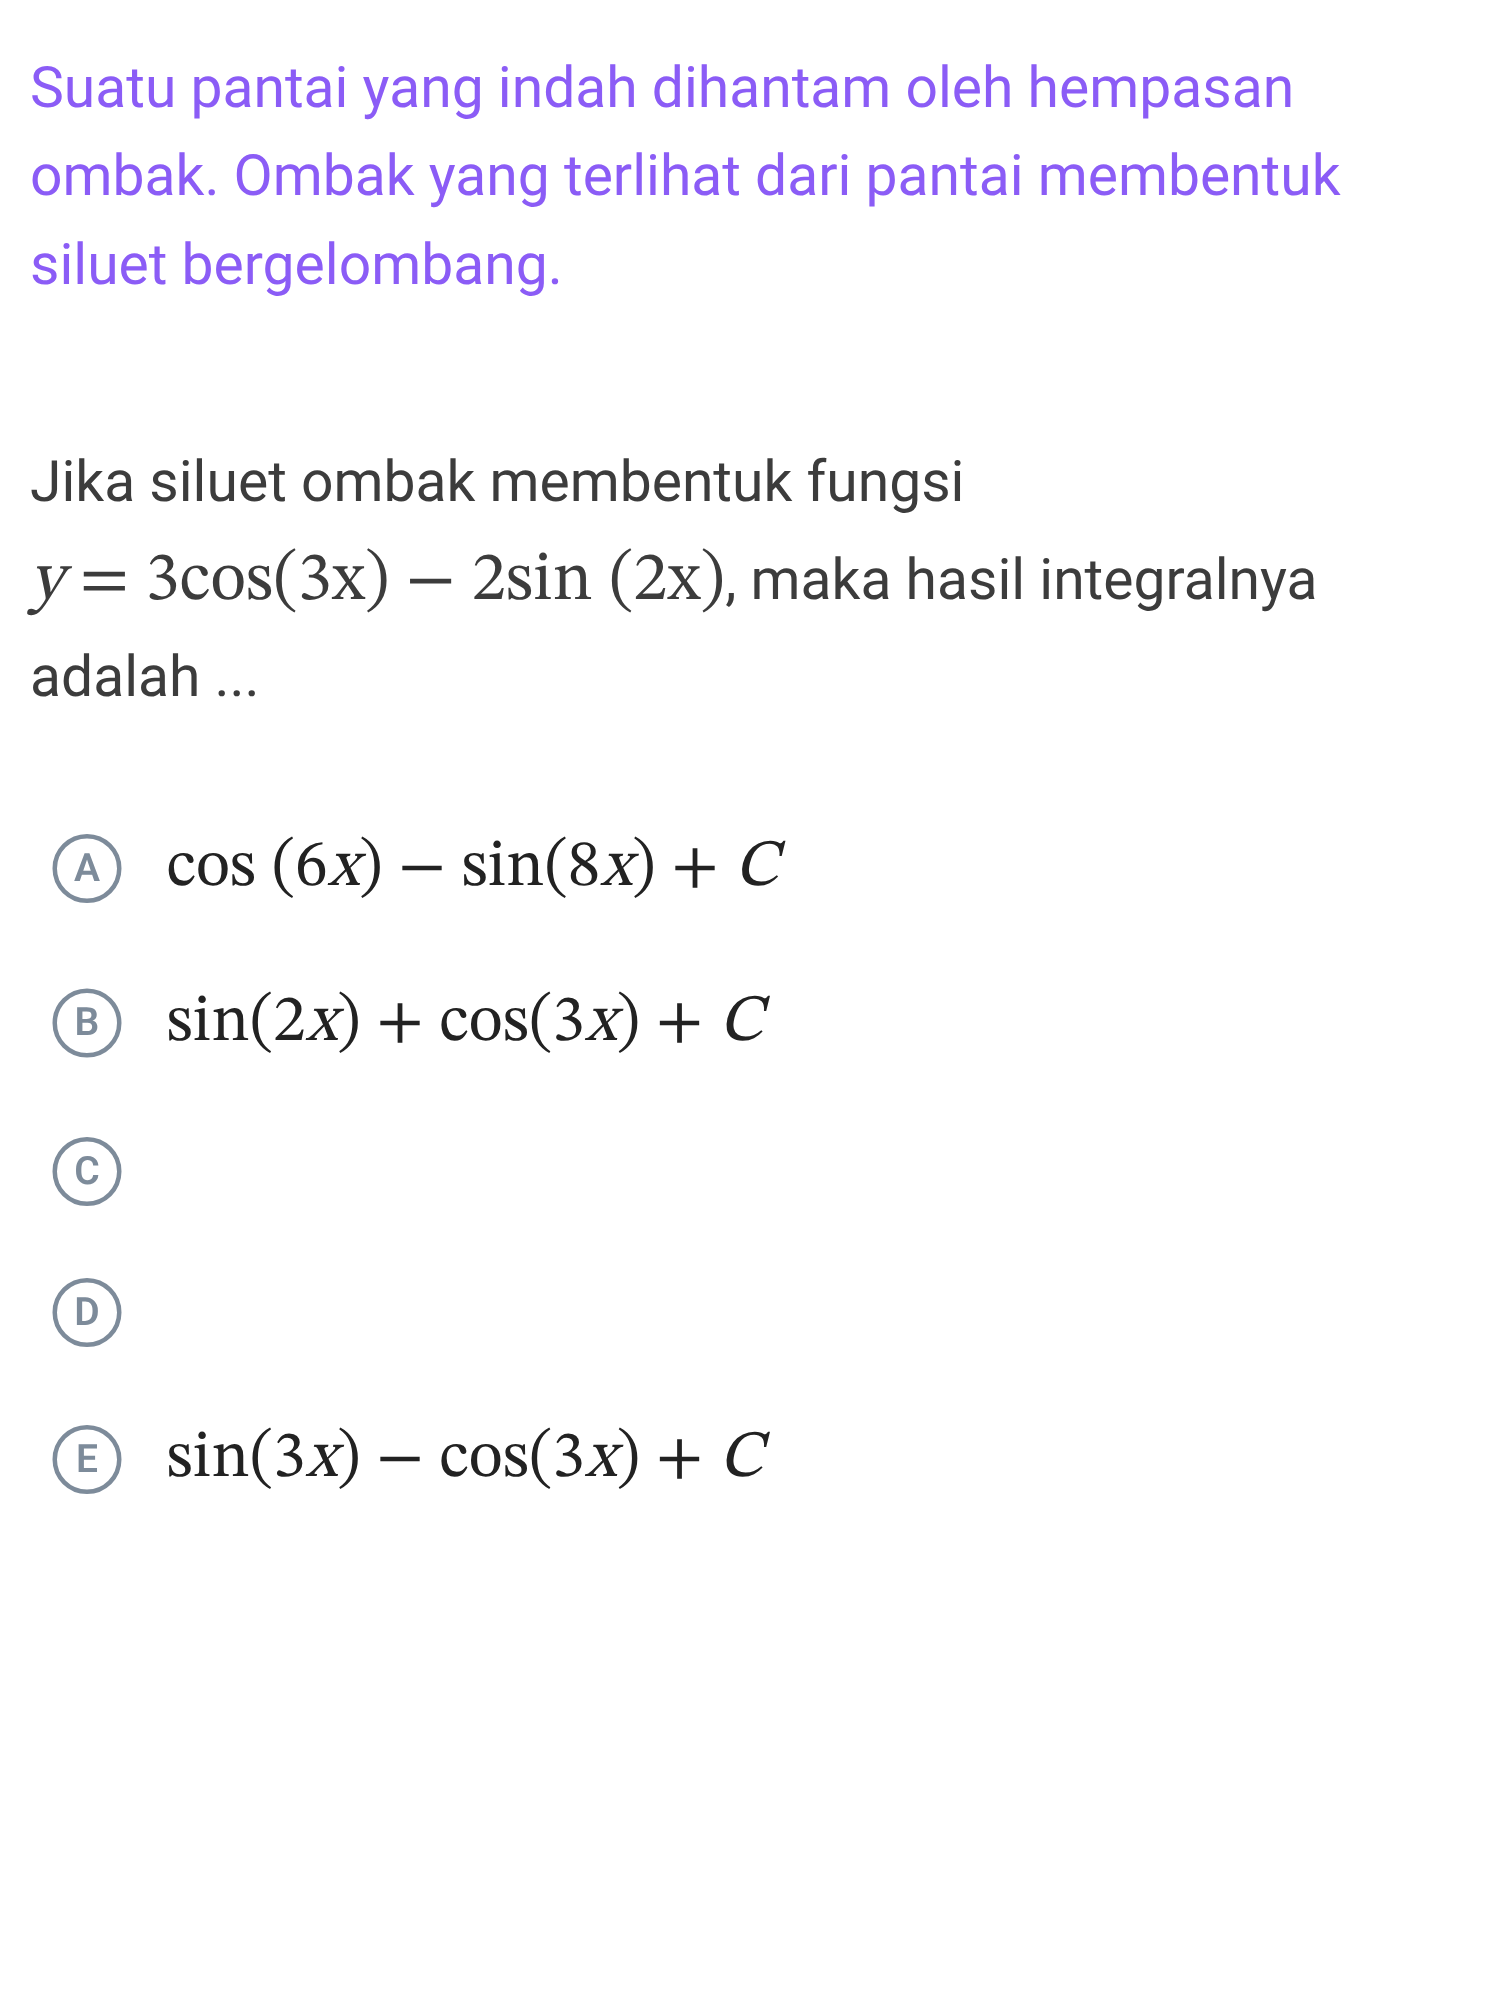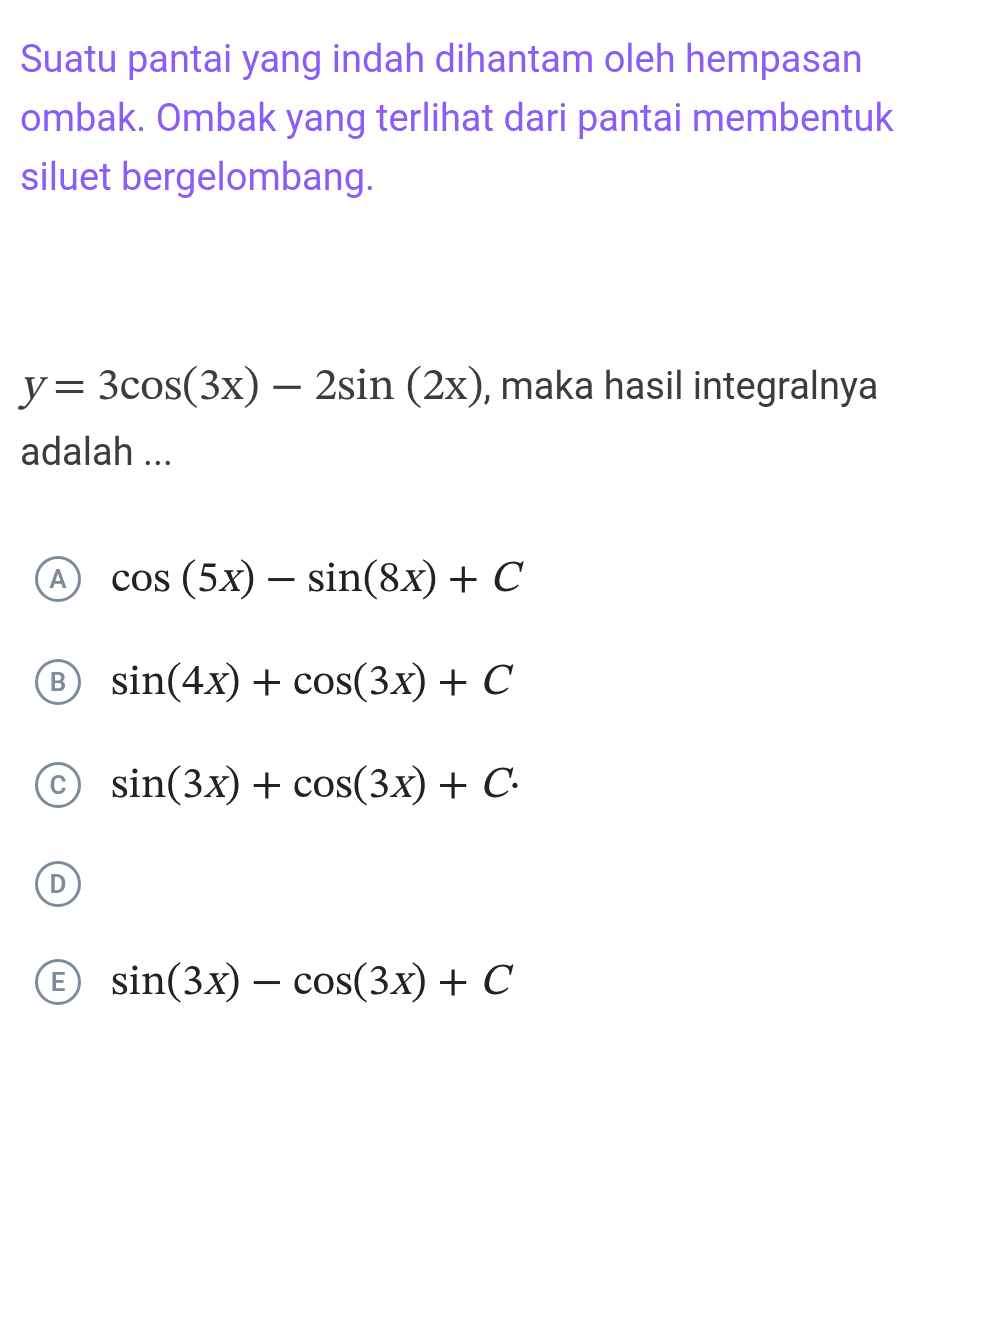--- a/index.html
+++ b/index.html
@@ -71,47 +71,44 @@
     .option-math .var {
       font-style: italic;
     }
   </style>
 </head>
 <body>
 
 <div class="context-text">Suatu pantai yang indah dihantam oleh hempasan ombak. Ombak yang terlihat dari pantai membentuk siluet bergelombang.</div>
 
 <div class="question-text">
-  <br>
+  <span>Jika siluet ombak membentuk fungsi</span><br>
   <span class="math-inline">
     <span>y</span>
     <span class="math-fn"> = </span>
     <span class="math-fn">3cos(3x)</span>
     <span class="math-fn"> </span><span class="math-fn">−</span><span class="math-fn"> </span>
     <span class="math-fn">2sin (2x)</span></span><span>, maka hasil integralnya adalah ...</span>
 </div>
 
 <div class="options">
   <div class="option">
     <div class="option-badge">A</div>
     <div class="option-math">
-      <span class="fn">cos (5</span><span class="var">x</span><span class="fn">) − sin(8</span><span class="var">x</span><span class="fn">) + </span><span class="var">C</span>
+      <span class="fn">cos (6</span><span class="var">x</span><span class="fn">) − sin(8</span><span class="var">x</span><span class="fn">) + </span><span class="var">C</span>
     </div>
   </div>
   <div class="option">
     <div class="option-badge">B</div>
     <div class="option-math">
-      <span class="fn">sin(4</span><span class="var">x</span><span class="fn">) + cos(3</span><span class="var">x</span><span class="fn">) + </span><span class="var">C</span>
+      <span class="fn">sin(2</span><span class="var">x</span><span class="fn">) + cos(3</span><span class="var">x</span><span class="fn">) + </span><span class="var">C</span>
     </div>
   </div>
   <div class="option">
     <div class="option-badge">C</div>
-    <div class="option-math">
-      <span class="fn">sin(3</span><span class="var">x</span><span class="fn">) + cos(3</span><span class="var">x</span><span class="fn">) + </span><span class="var">C</span><span class="fn">·</span>
-    </div>
   </div>
   <div class="option">
     <div class="option-badge">D</div>
   </div>
   <div class="option">
     <div class="option-badge">E</div>
     <div class="option-math">
       <span class="fn">sin(3</span><span class="var">x</span><span class="fn">) − cos(3</span><span class="var">x</span><span class="fn">) + </span><span class="var">C</span>
     </div>
   </div>

